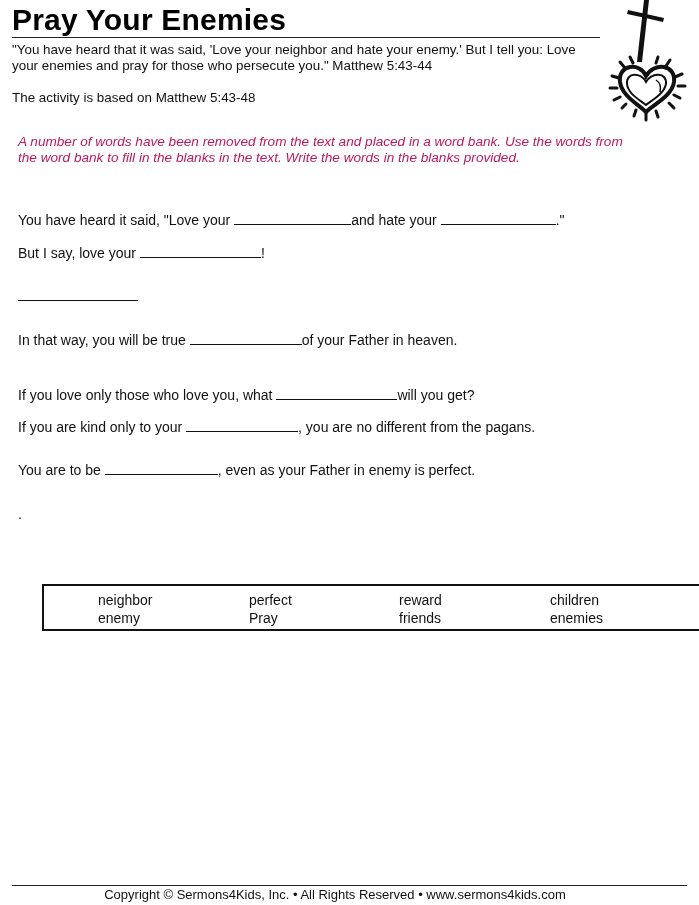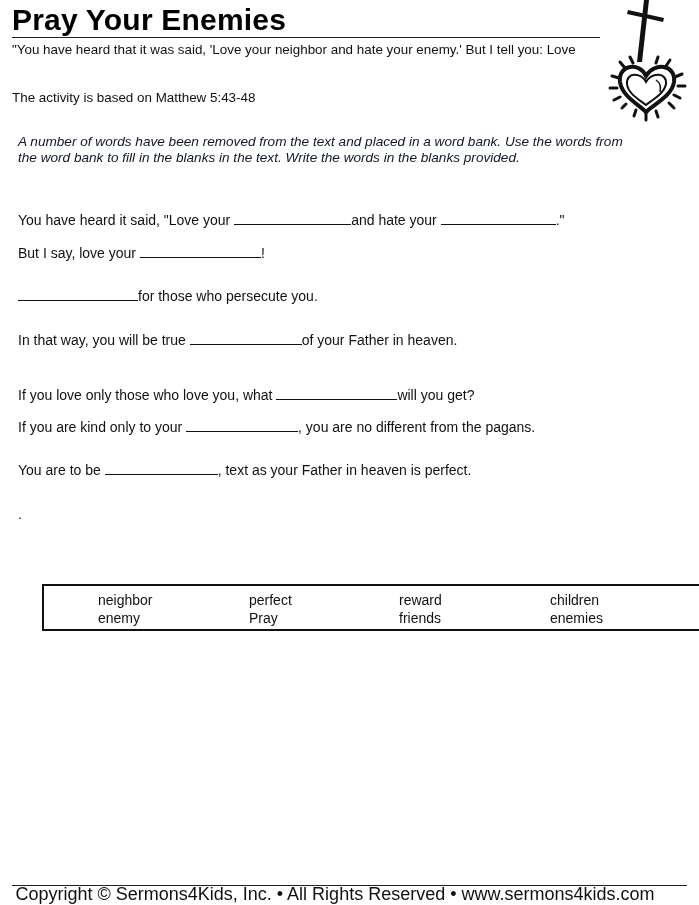--- a/index.html
+++ b/index.html
@@ -22,21 +22,21 @@
     }
     .based-on {
       position: absolute; left: 12px; top: 90px;
       font-size: 13.4px; line-height: 16px; color: #111;
     }
     .logo {
       position: absolute; left: 606px; top: 0px; width: 82px; height: 122px;
     }
     .instructions {
       position: absolute; left: 18px; top: 134px; width: 620px;
-      font-size: 13.6px; line-height: 16px; font-style: italic; color: #0f172a;
+      font-size: 13.6px; line-height: 16px; font-style: italic; color: #be185d;
     }
     .sentence {
       position: absolute; left: 18px; font-size: 14px; line-height: 18px; color: #111;
       white-space: nowrap;
     }
     .blank {
       display: inline-block; border-bottom: 1px solid #111; height: 13px; vertical-align: baseline;
     }
     .dot { position: absolute; left: 18px; top: 506px; font-size: 14px; }
     .word-bank {
@@ -45,31 +45,32 @@
     }
     .wb-word {
       position: absolute; font-size: 14px; line-height: 18px; color: #111;
     }
     .footer-rule {
       position: absolute; left: 12px; top: 885px; width: 675px; height: 0;
       border-top: 1.5px solid #222;
     }
     .footer {
       position: absolute; left: 0; top: 887px; width: 670px; text-align: center;
-      font-size: 18px; line-height: 15px; color: #111;
+      font-size: 13px; line-height: 15px; color: #111;
     }
   </style>
 </head>
 <body>
 
 <h1 class="title">Pray Your Enemies</h1>
 <div class="title-rule"></div>
 
 <div class="intro-quote">
   <div>"You have heard that it was said, 'Love your neighbor and hate your enemy.' But I tell you: Love</div>
+  <div>your enemies and pray for those who persecute you." Matthew 5:43-44</div>
 </div>
 <div class="based-on">The activity is based on Matthew 5:43-48</div>
 
 <div class="logo">
   <svg width="82" height="122" viewBox="0 0 82 122">
 
     <path d="M38 0 L43 0 L36 62 L31 62 Z" fill="#111"></path>
     <path d="M22 10 Q40 14 58 18 L57 22 Q40 18 21 14 Z" fill="#111"></path>
 
     <g stroke="#111" stroke-width="3" stroke-linecap="round">
@@ -100,37 +101,37 @@
 
 <div class="sentence" style="top:200px;margin-top:11px;">
   <span>You have heard it said, "Love your </span><span class="blank" style="width:117px;"></span><span>and hate your </span><span class="blank" style="width:115px;"></span><span>."</span>
 </div>
 
 <div class="sentence" style="top:244px;">
   <span>But I say, love your </span><span class="blank" style="width:121px;"></span><span>!</span>
 </div>
 
 <div class="sentence" style="top:287px;">
-  <span class="blank" style="width:120px;"></span><span>for those who persecute you.</span>
+  <span class="blank" style="width:120px;"></span>
 </div>
 
 <div class="sentence" style="top:331px;">
   <span>In that way, you will be true </span><span class="blank" style="width:112px;"></span><span>of your Father in heaven.</span>
 </div>
 
 <div class="sentence" style="top:386px;">
   <span>If you love only those who love you, what </span><span class="blank" style="width:121px;"></span><span>will you get?</span>
 </div>
 
 <div class="sentence" style="top:418px;">
   <span>If you are kind only to your </span><span class="blank" style="width:112px;"></span><span>, you are no different from the pagans.</span>
 </div>
 
 <div class="sentence" style="top:461px;">
-  <span>You are to be </span><span class="blank" style="width:113px;"></span><span>, text as your Father in heaven is perfect.</span>
+  <span>You are to be </span><span class="blank" style="width:113px;"></span><span>, even as your Father in enemy is perfect.</span>
 </div>
 
 <div class="dot">.</div>
 
 <div class="word-bank">
   <div class="wb-word" style="left:54px; top:5px;">neighbor</div>
   <div class="wb-word" style="left:205px; top:5px;">perfect</div>
   <div class="wb-word" style="left:355px; top:5px;">reward</div>
   <div class="wb-word" style="left:506px; top:5px;">children</div>
   <div class="wb-word" style="left:54px; top:23px;">enemy</div>

